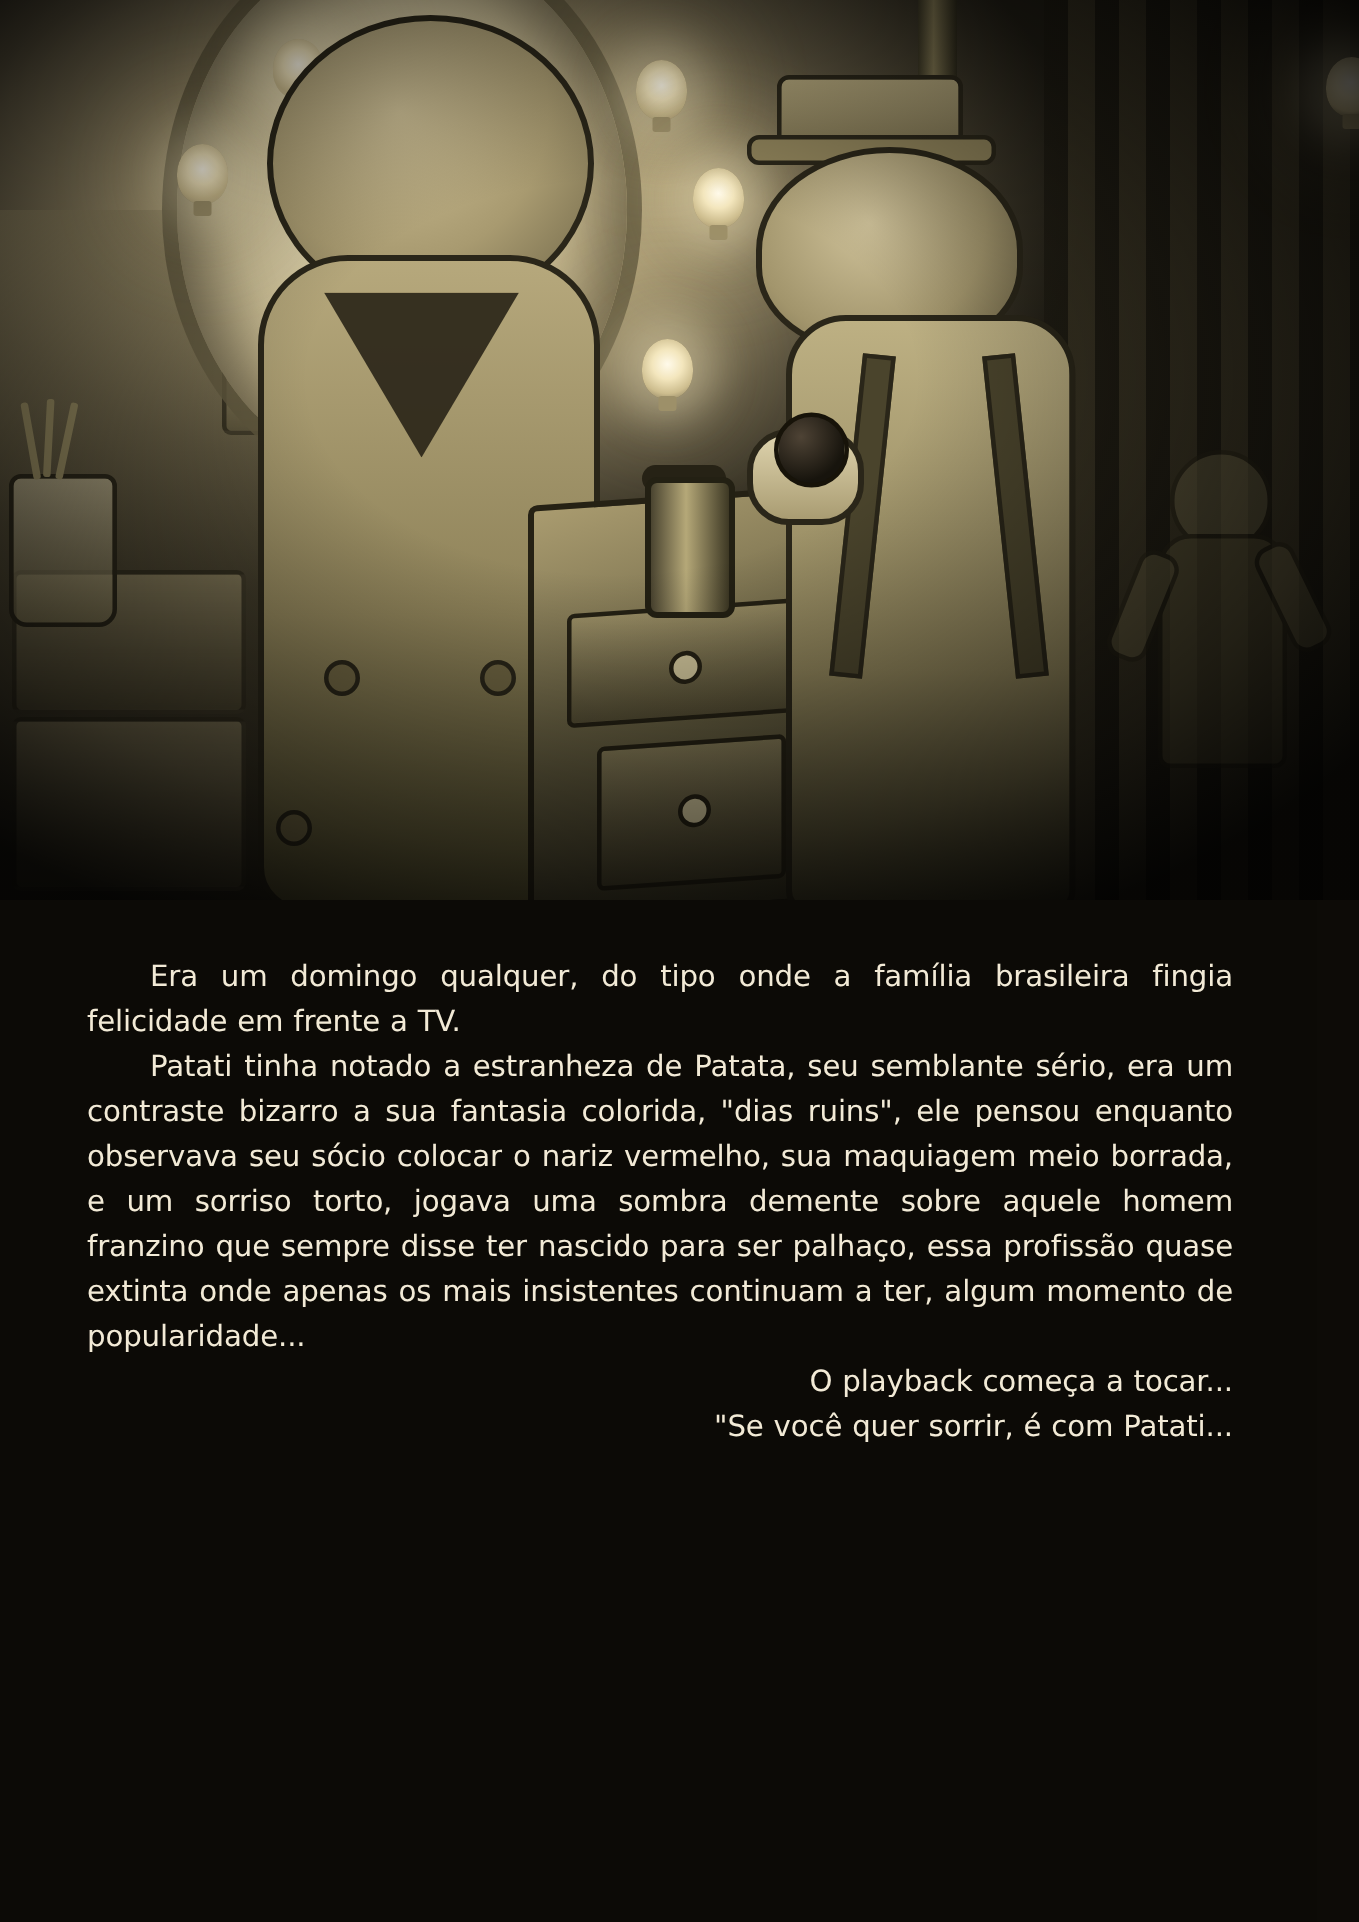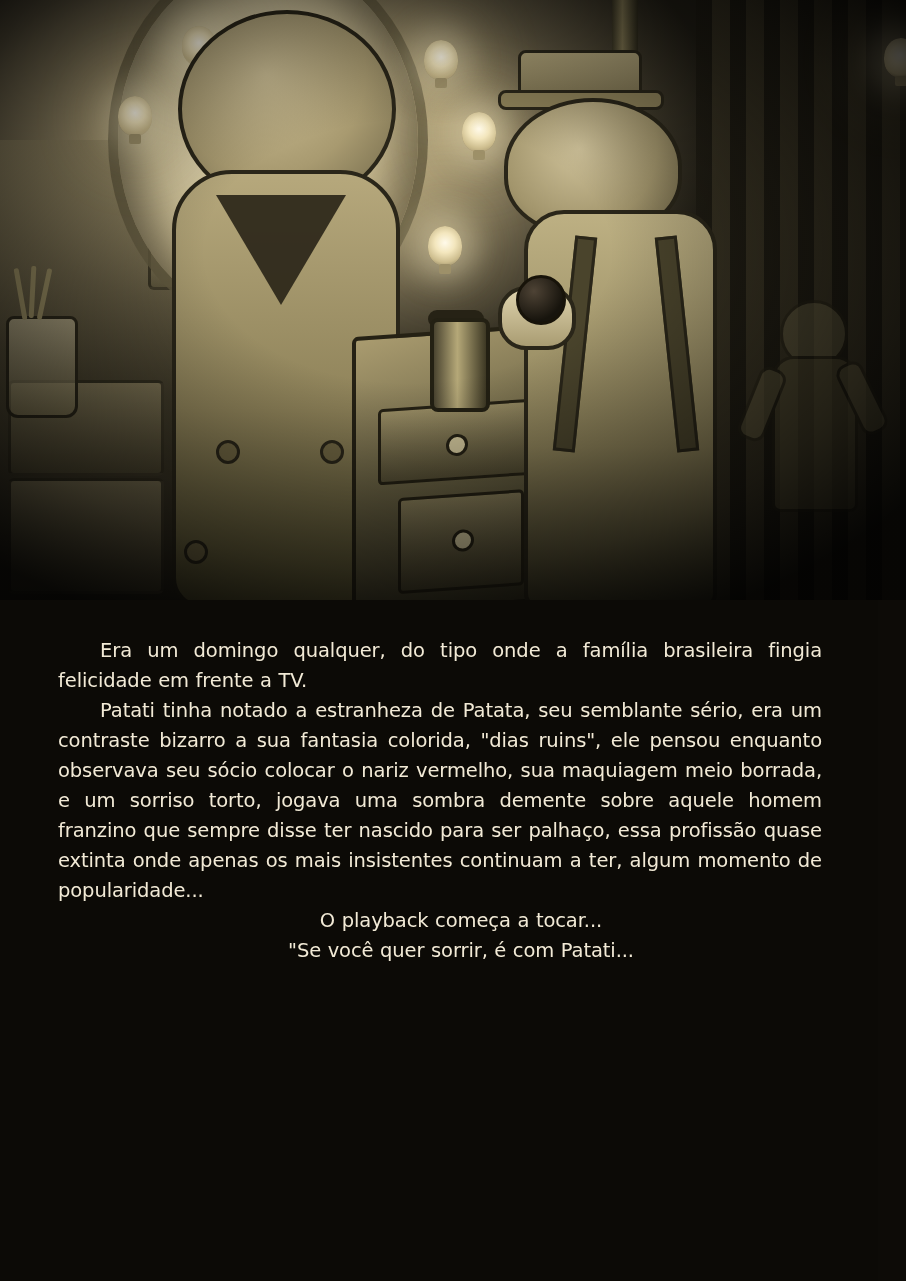--- a/index.html
+++ b/index.html
@@ -347,21 +347,21 @@
     color: #f2ead6;
     font-family: "DejaVu Sans", sans-serif;
     font-size: 19.5px;
     line-height: 30px;
     text-align: justify;
     text-indent: 42px;
     letter-spacing: -0.1px;
     word-spacing: 0.5px;
   }
   .story p.last-short {
-    text-align: center;
+    text-align: right;
   }
 </style>
 </head>
 <body>
 
 <div class="page">
 
   <div class="illustration">
 
     <div class="wall-left"></div>

